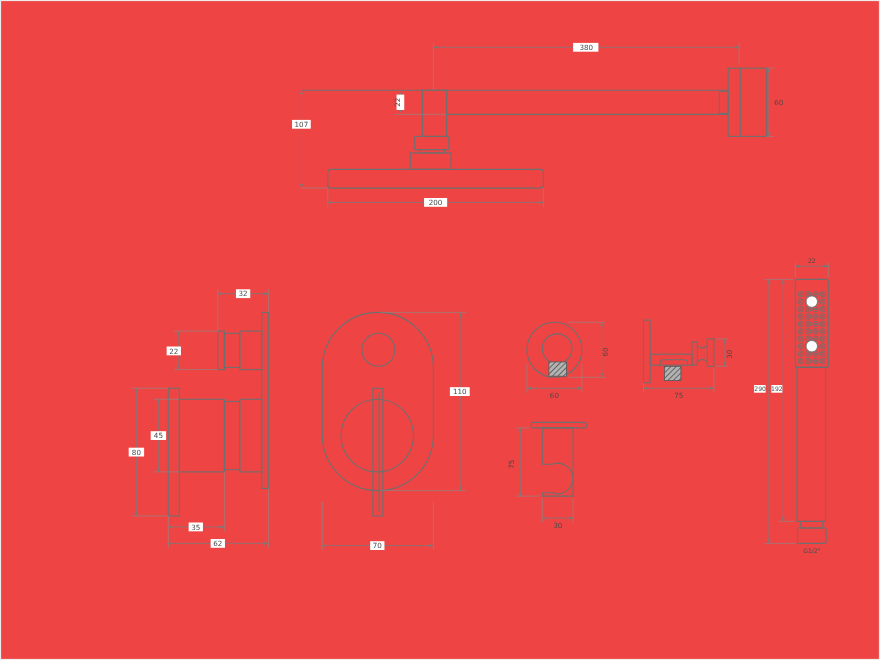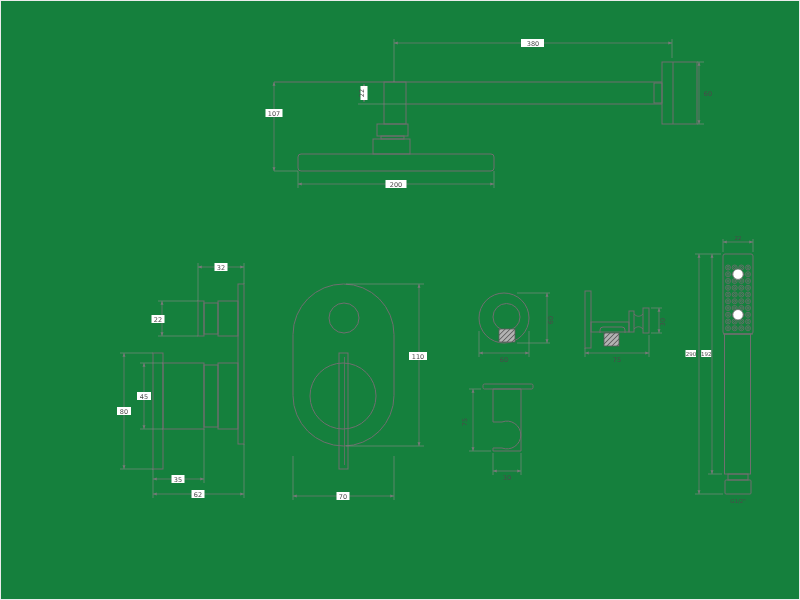--- a/index.html
+++ b/index.html
@@ -1,16 +1,16 @@
 <!DOCTYPE html>
 <html><head>
 <meta charset="utf-8">
 <style>
   html,body{margin:0;padding:0;background:#fff;}
-  .canvas{width:800px;height:600px;background:#15803d;border:1px solid #ececec;box-sizing:border-box;
+  .canvas{width:800px;height:600px;background:#ef4444;border:1px solid #ececec;box-sizing:border-box;
           font-family:"DejaVu Sans","Liberation Sans",sans-serif;}
   svg{display:block;}
   .shape{fill:none;stroke:#6f6f6f;stroke-width:1;}
   .shape-thin{fill:none;stroke:#6f6f6f;stroke-width:0.8;}
   .dim{stroke:#7a7a7a;stroke-width:0.7;fill:none;}
   .ext{stroke:#8a8a8a;stroke-width:0.6;fill:none;}
   .lbl{font-family:"DejaVu Sans","Liberation Sans",sans-serif;font-size:6.5px;fill:#4a4a4a;text-anchor:middle;}
   .lbl-s{font-size:5.5px;}
   .bg{fill:#ffffff;stroke:none;}
   .hatched{stroke:#5a5a5a;stroke-width:0.8;}

